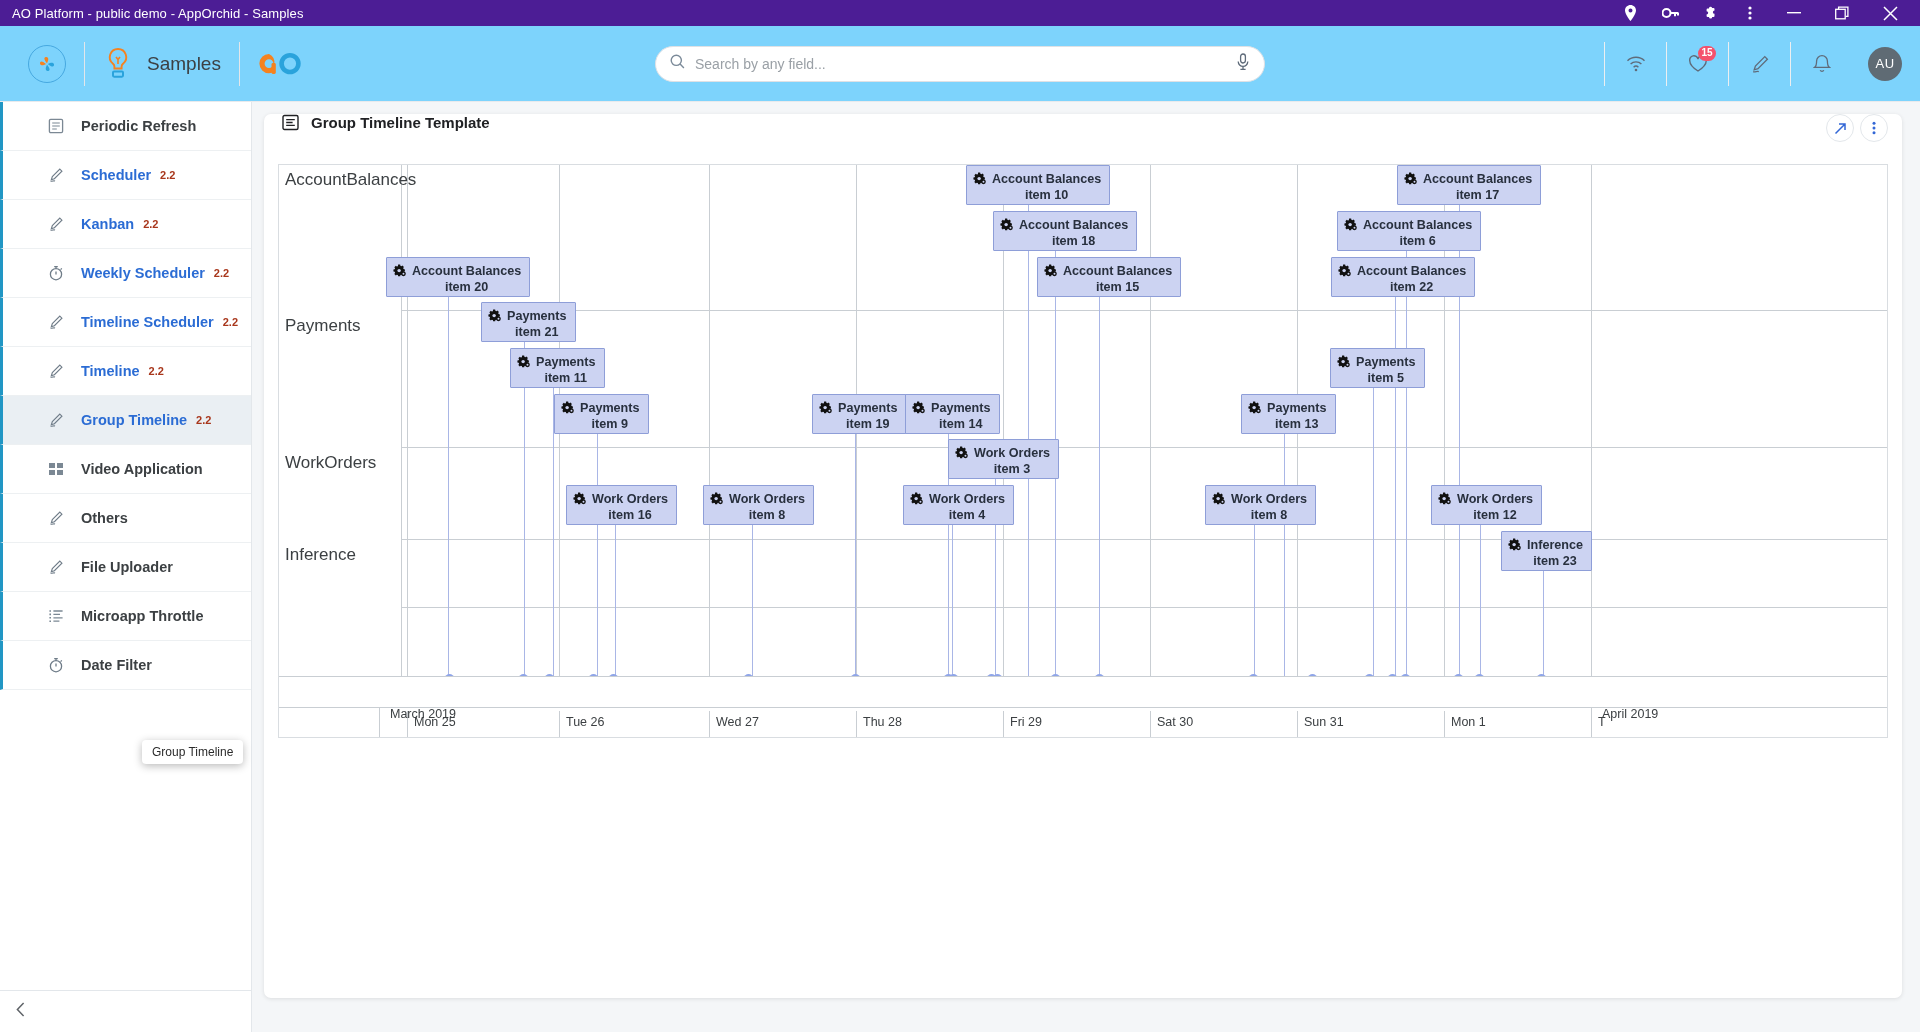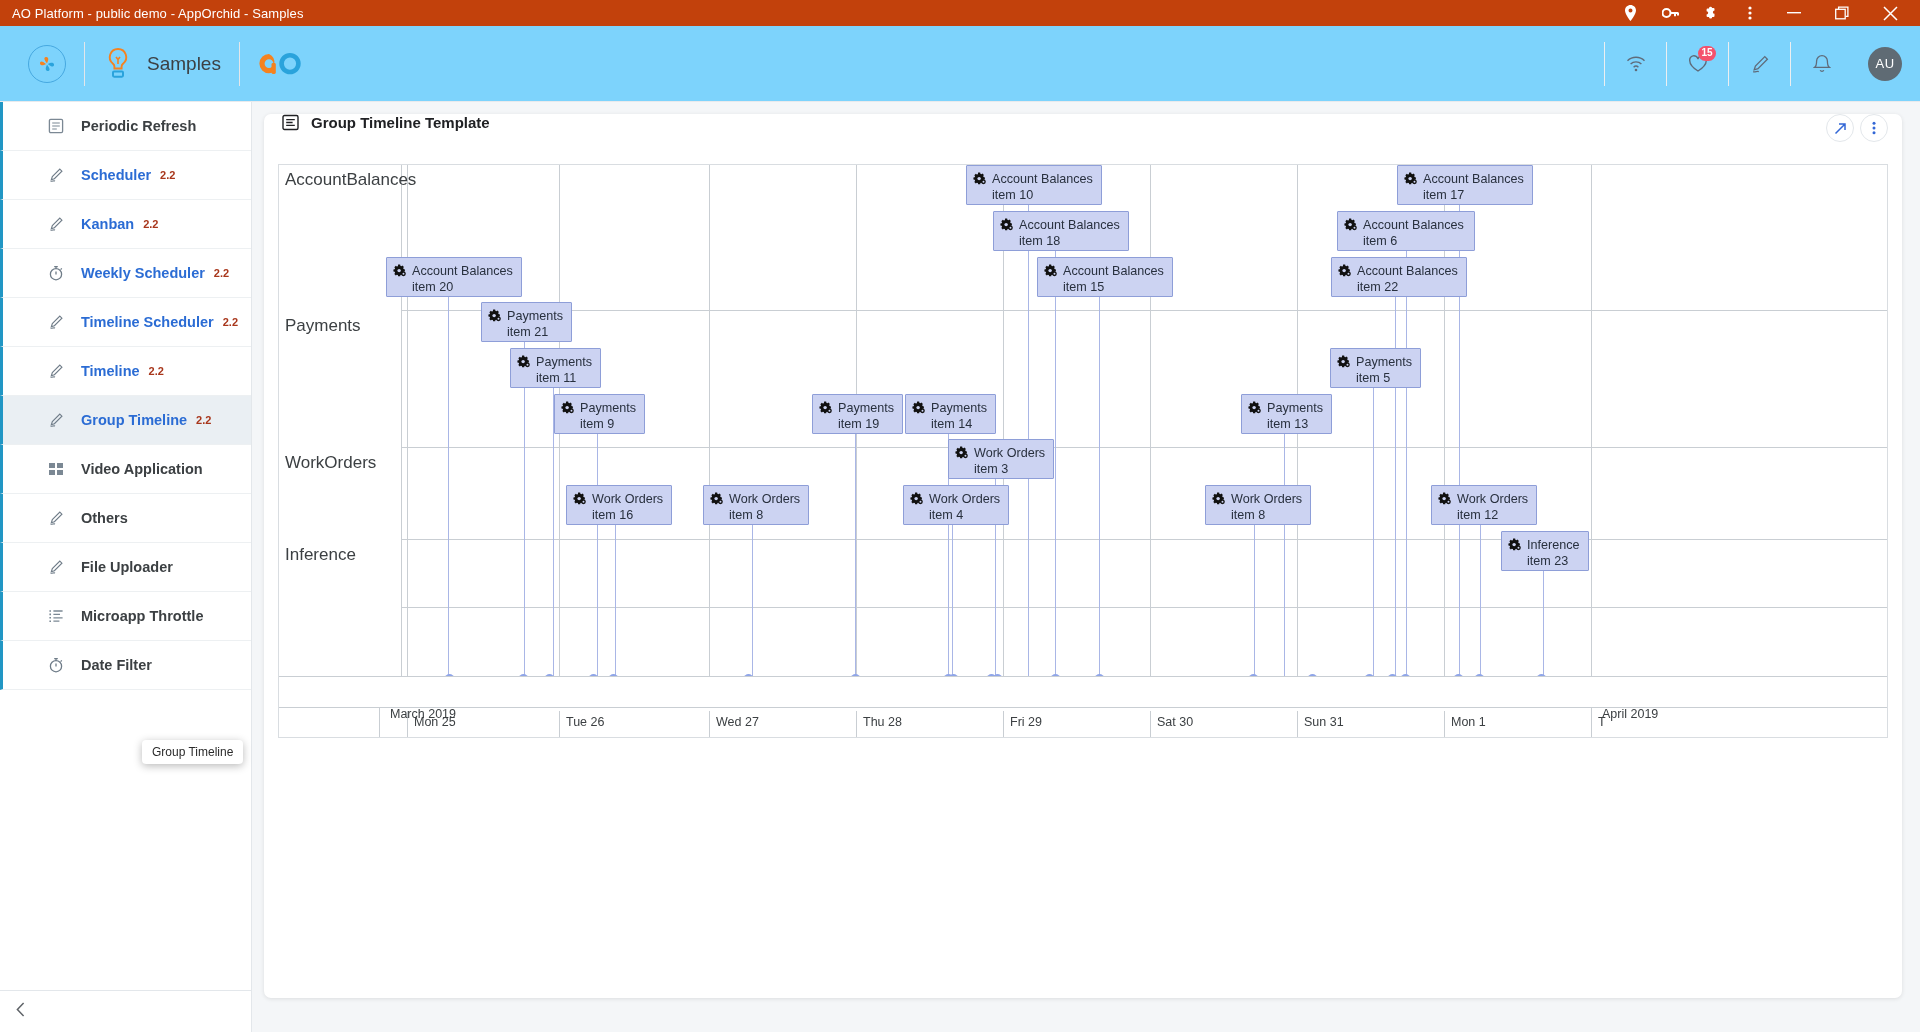--- a/index.html
+++ b/index.html
@@ -5,21 +5,21 @@
   * { box-sizing: border-box; margin: 0; padding: 0; }
   html, body {
     width: 1920px; height: 1032px;
     font-family: "Liberation Sans", sans-serif;
     background: #ffffff;
     overflow: hidden;
   }
 
   
   .titlebar {
-    height: 26px; background: #c2410c; color: #fff;
+    height: 26px; background: #4c1d95; color: #fff;
     display: flex; align-items: center; padding: 0 8px;
     font-size: 13px; position: relative;
   }
   .titlebar .title { margin-left: 4px; letter-spacing: .1px; }
   .titlebar .tb-right { margin-left: auto; display: flex; align-items: center; gap: 4px; }
   .tb-btn {
     width: 36px; height: 26px; display: flex; align-items: center; justify-content: center;
     color: #fff; cursor: default;
   }
   .tb-btn svg { display: block; }
@@ -156,21 +156,21 @@
   }
   .gridline { position: absolute; top: 0; width: 1px; background: #c9ced3; }
 
   .item {
     position: absolute; background: #ccd3f2; border: 1px solid #8e9ed8;
     font-size: 12.6px; color: #28303e; line-height: 16px;
     padding: 5px 8px 5px 6px; z-index: 8; white-space: nowrap;
     display: flex; align-items: flex-start; border-radius: 1px;
   }
   .item .gear { margin-right: 6px; flex: 0 0 auto; padding-top: 1px; }
-  .item .txt { text-align: left; }
+  .item .txt { text-align: center; font-weight: bold; }
   .item .txt .l2 { display: block; }
 
   .stem { position: absolute; width: 1px; background: #a9b6e6; z-index: 4; }
   .dot {
     position: absolute; width: 9px; height: 9px; border-radius: 50%;
     background: #8fa5e8; z-index: 5;
   }
 
   .axis-wrap {
     position: absolute; left: 0; right: 0; bottom: 0; height: 61px;
@@ -256,20 +256,37 @@
   <span class="app-name">Samples</span>
   <div class="vdiv"></div>
   <div class="ao-logo">
     <svg width="44" height="24" viewBox="0 0 44 24">
       <path d="M11 2a9.6 9.6 0 100 19.2c2 0 3.8-.6 5.3-1.7V12A9.6 9.6 0 0011 2zm0 14a4.4 4.4 0 110-8.8 4.4 4.4 0 010 8.8z" fill="#f5821f"></path>
       <rect x="13.5" y="11" width="4.3" height="11" rx="1.4" fill="#f5821f"></rect>
       <circle cx="32" cy="11.6" r="8.4" fill="none" stroke="#2aa3dc" stroke-width="4.6"></circle>
     </svg>
   </div>
 
+  <div class="searchwrap">
+    <div class="searchbox">
+      <span>
+        <svg width="15" height="15" viewBox="0 0 15 15">
+            <circle cx="6.3" cy="6.3" r="5.1" fill="none" stroke="#7b8a99" stroke-width="1.4"></circle>
+            <path d="M10.1 10.1l3.8 3.8" stroke="#7b8a99" stroke-width="1.4"></path>
+          </svg>
+      </span>
+      <input value="" placeholder="Search by any field..." style="">
+      <span>
+        <svg width="14" height="18" viewBox="0 0 14 18">
+            <rect x="4.6" y="1" width="4.8" height="9" rx="2.4" fill="none" stroke="#5f6b7a" stroke-width="1.3"></rect>
+            <path d="M2.2 8.6a4.8 4.8 0 009.6 0M7 13.4V16M4.4 16.4h5.2" stroke="#5f6b7a" stroke-width="1.3" fill="none"></path>
+          </svg>
+      </span>
+    </div>
+  </div>
 
   <div class="appbar-right">
     <div class="ab-icon">
       <svg width="20" height="16" viewBox="0 0 20 16">
           <path d="M1.5 4.8a12 12 0 0117 0M4.6 8.1a7.6 7.6 0 0110.8 0M7.6 11.3a3.4 3.4 0 014.8 0" fill="none" stroke="#5f6b7a" stroke-width="1.4"></path>
           <circle cx="10" cy="14" r="1.3" fill="#5f6b7a"></circle>
         </svg>
     </div>
     <div class="ab-icon">
       <svg width="20" height="18" viewBox="0 0 20 18">

